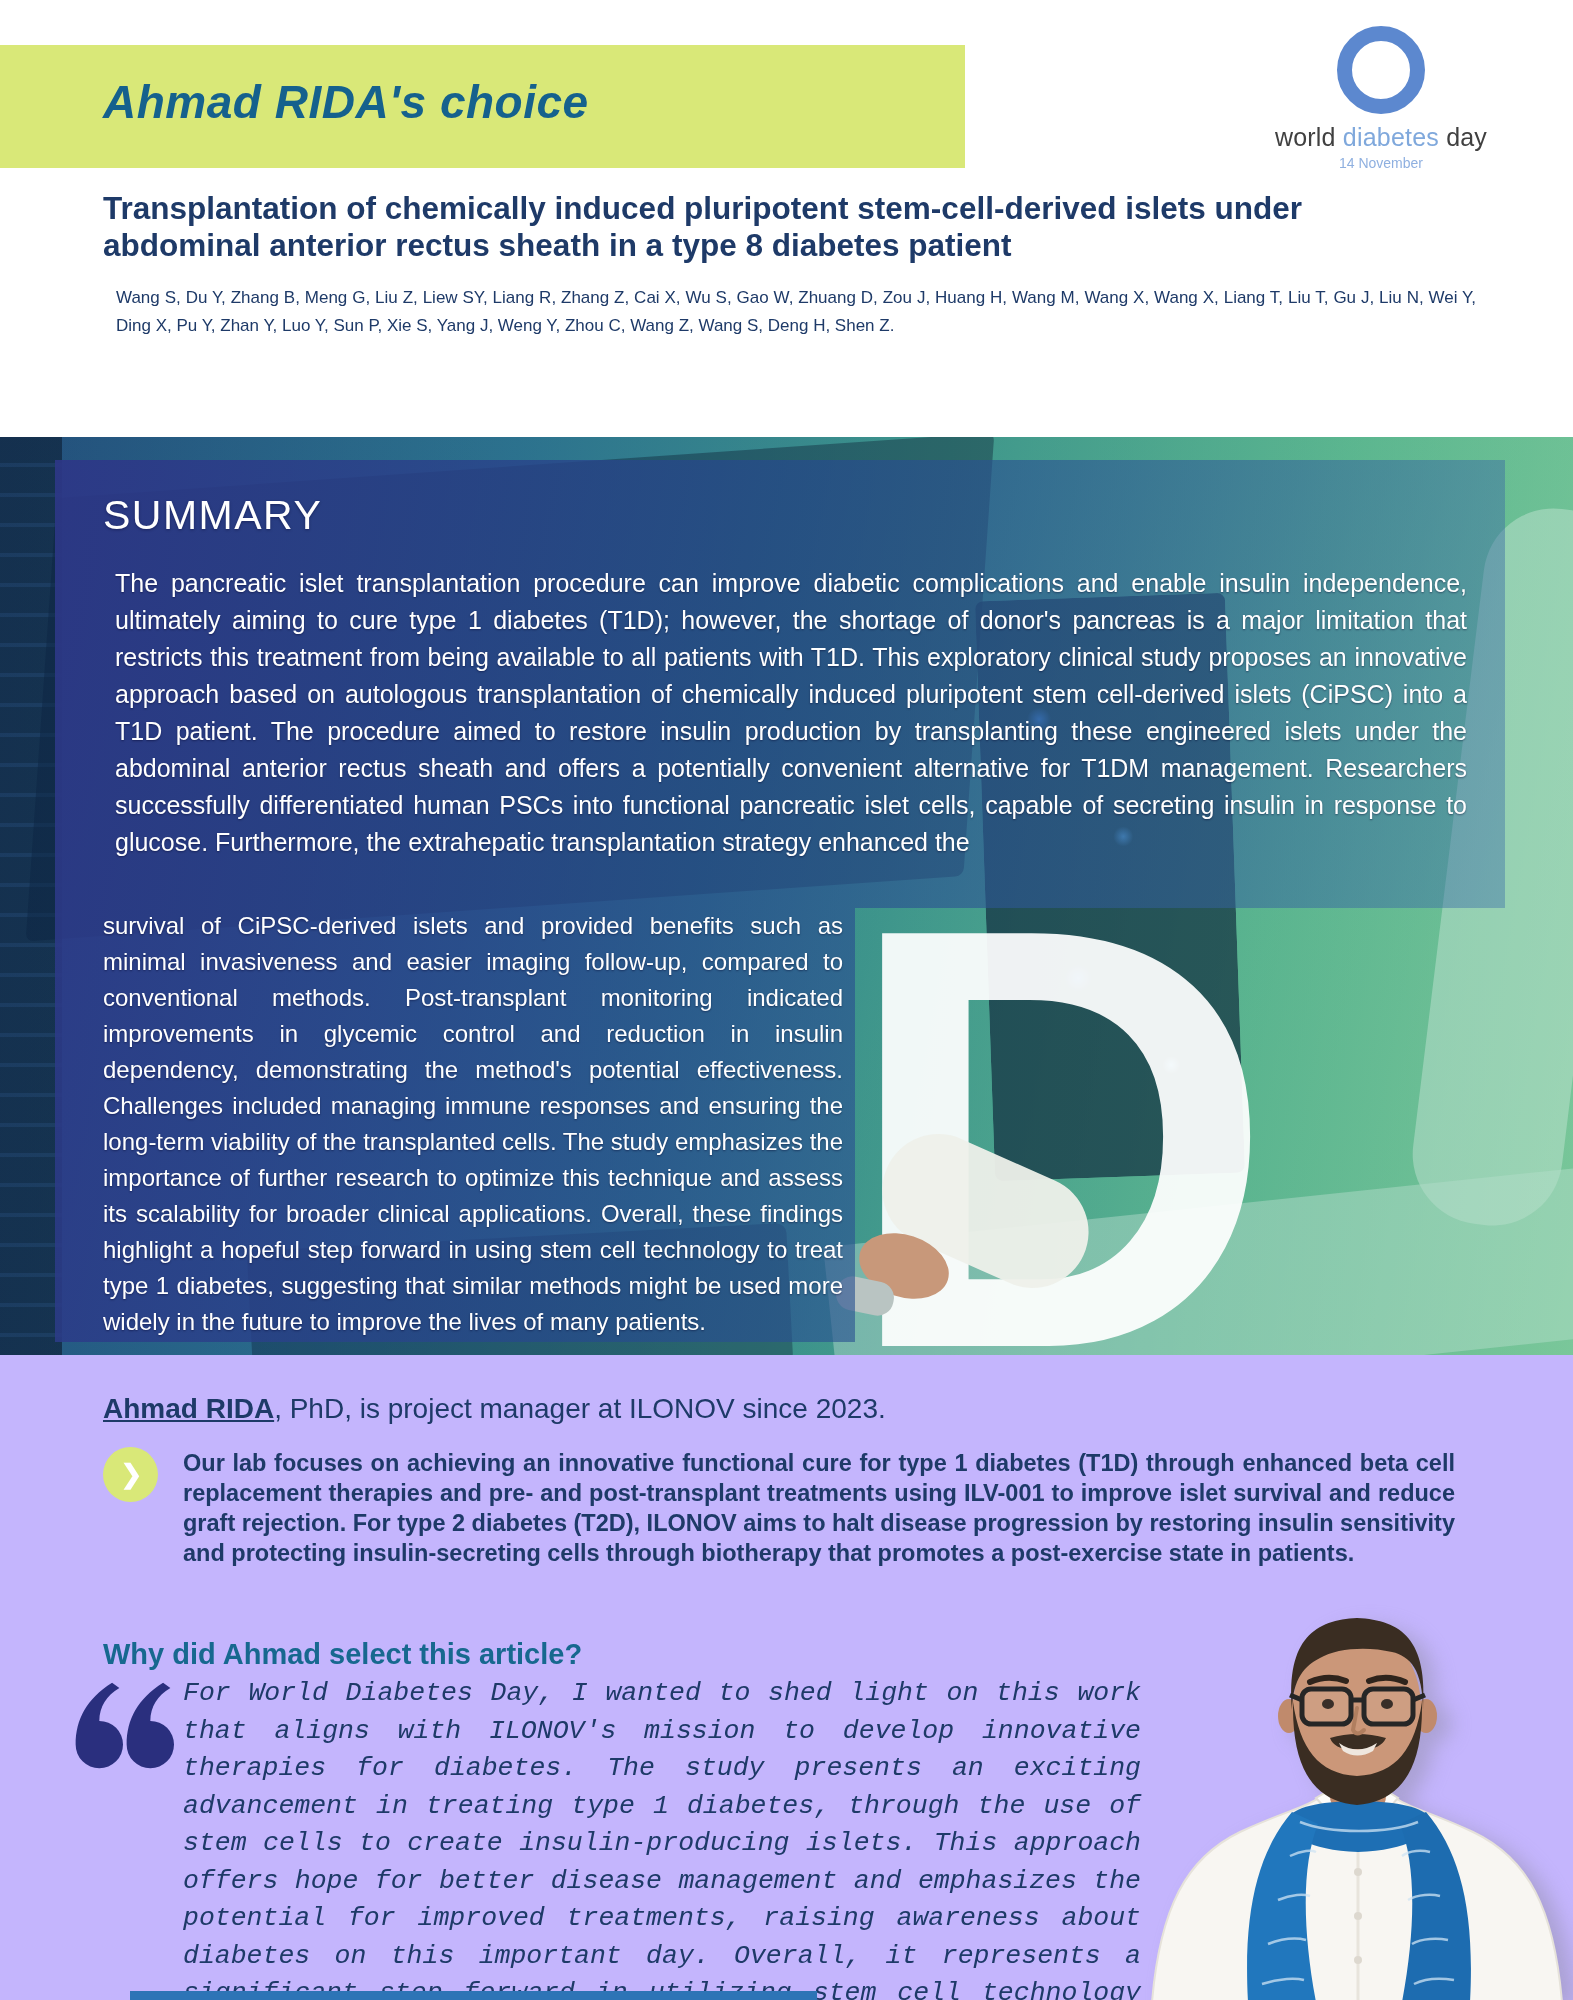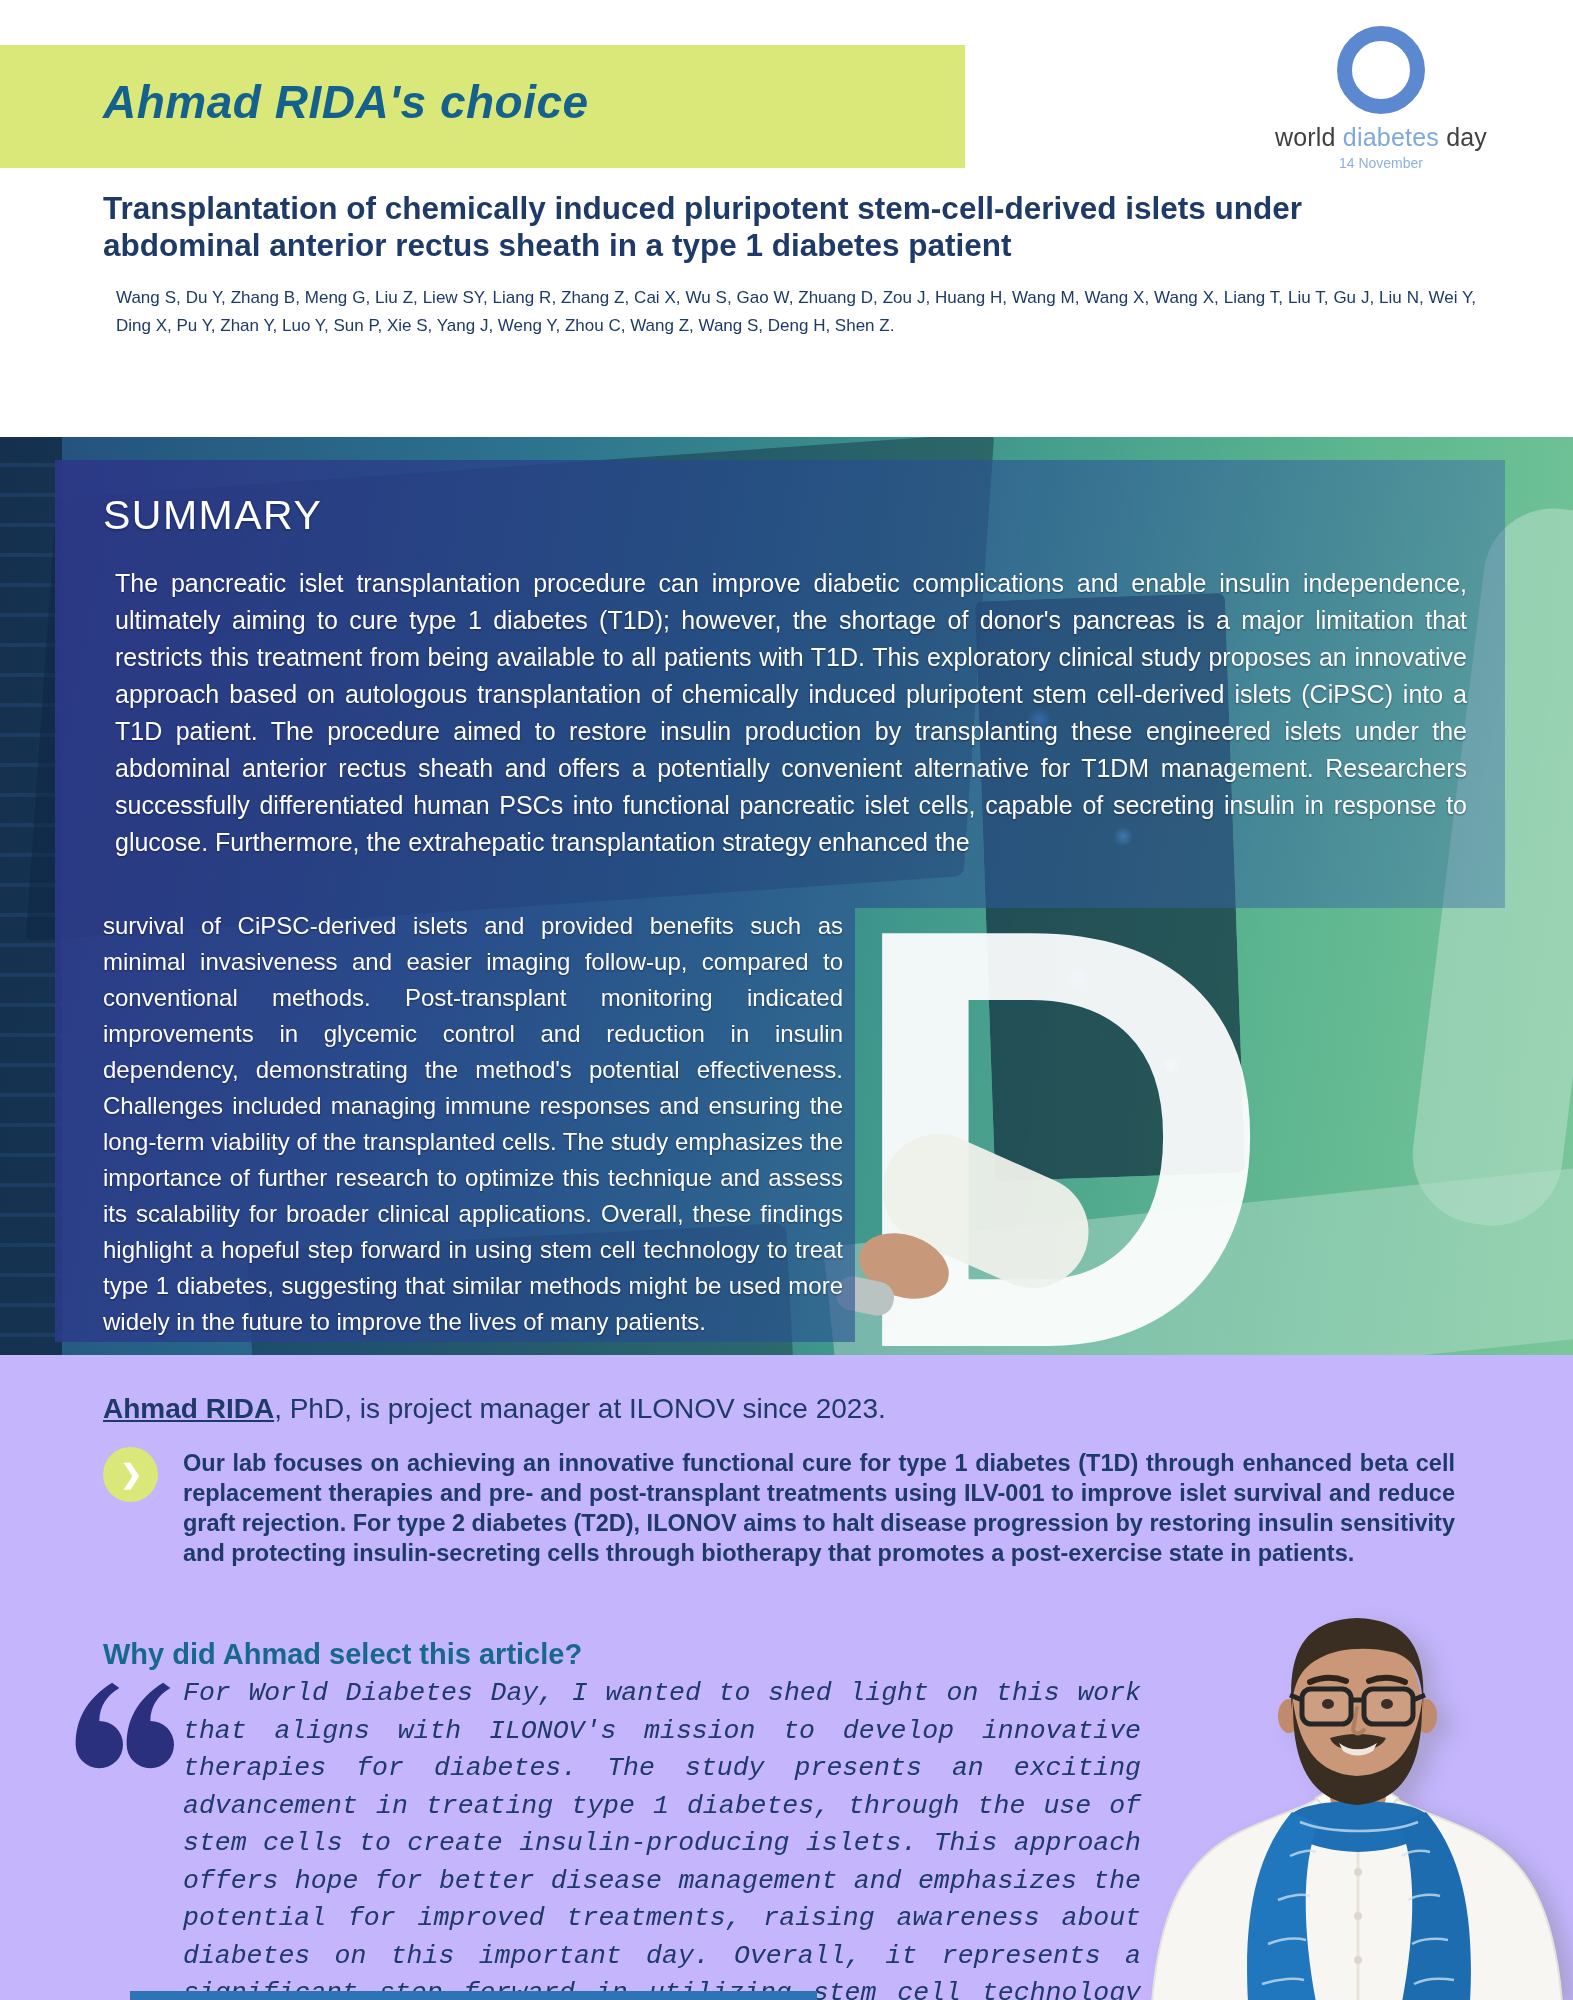--- a/index.html
+++ b/index.html
@@ -94,21 +94,21 @@
     </div>
     <div class="logo">
       <div class="logo-ring"></div>
       <div class="logo-text">
         <span>world</span>
         <span class="blue">diabetes</span>
         <span>day</span>
       </div>
       <div class="logo-date">14 November</div>
     </div>
-    <div class="art-title">Transplantation of chemically induced pluripotent stem-cell-derived islets under abdominal anterior rectus sheath in a type 1 diabetes patient</div>
+    <div class="art-title">Transplantation of chemically induced pluripotent stem-cell-derived islets under abdominal anterior rectus sheath in a type 8 diabetes patient</div>
     <div class="art-authors">Wang S, Du Y, Zhang B, Meng G, Liu Z, Liew SY, Liang R, Zhang Z, Cai X, Wu S, Gao W, Zhuang D, Zou J, Huang H, Wang M, Wang X, Wang X, Liang T, Liu T, Gu J, Liu N, Wei Y, Ding X, Pu Y, Zhan Y, Luo Y, Sun P, Xie S, Yang J, Weng Y, Zhou C, Wang Z, Wang S, Deng H, Shen Z.</div>
   </div>
 
   <div class="hero">
     <div class="bg-left-ui"></div>
     <div class="bg-monitor1"></div>
     <div class="bg-monitor2"></div>
     <div class="bg-person"></div>
     <div class="bg-desk"></div>
     <div class="bg-laptop"></div>

